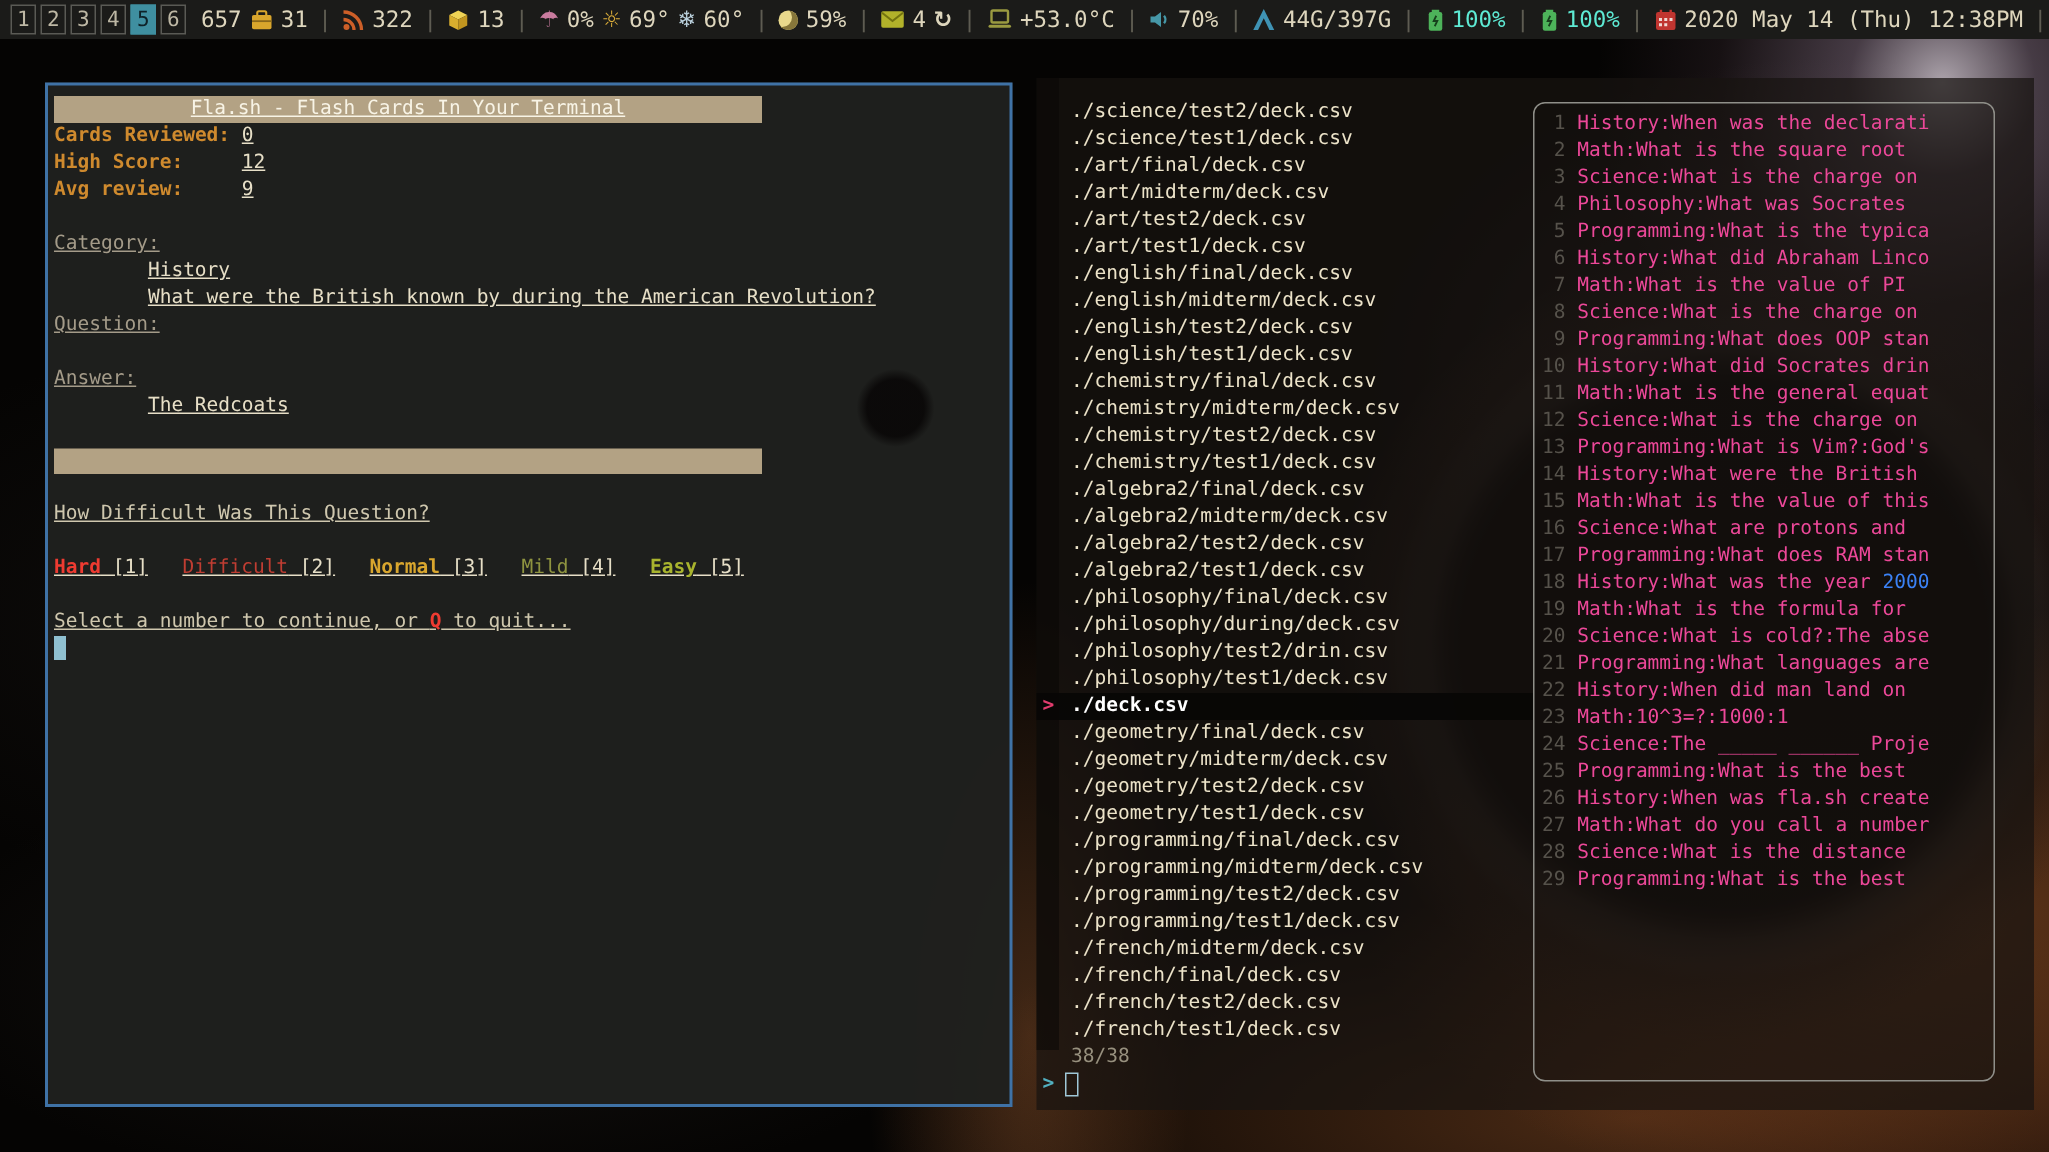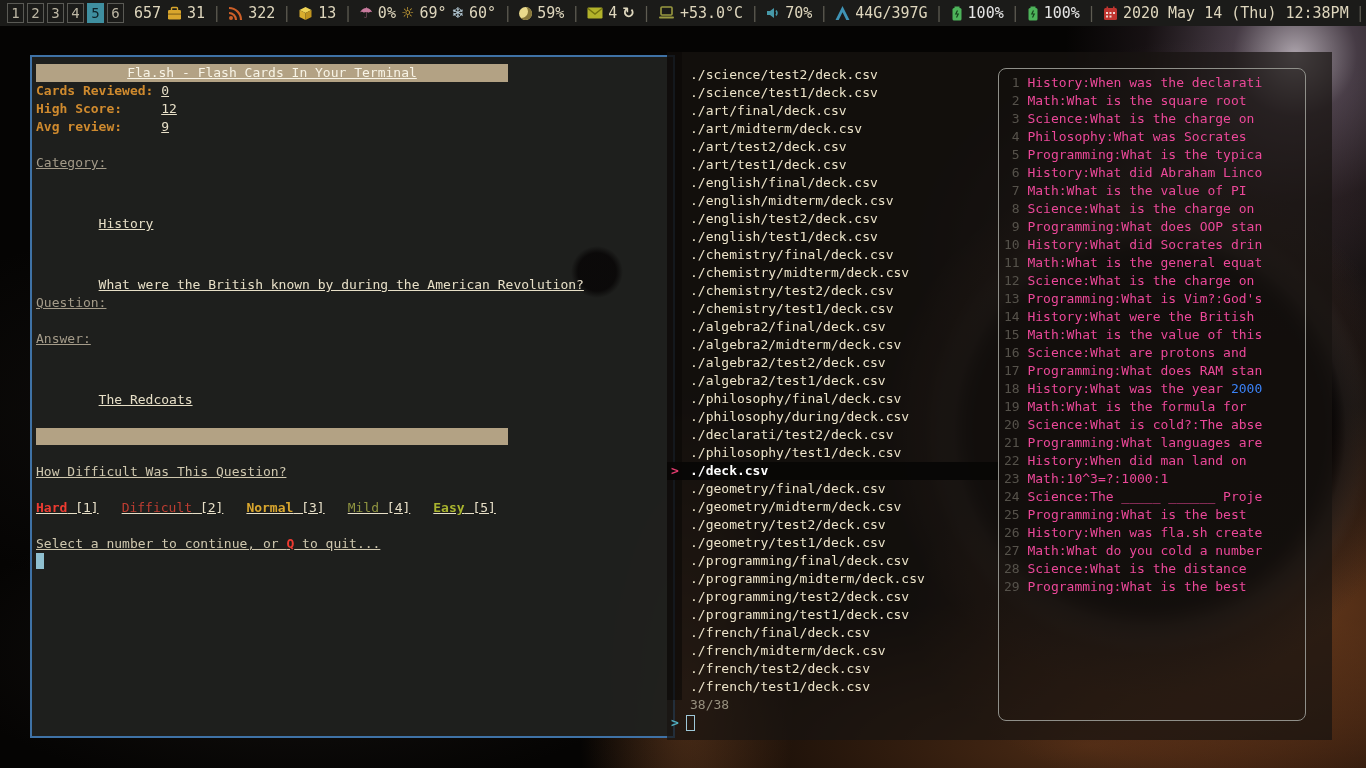--- a/index.html
+++ b/index.html
@@ -26,44 +26,44 @@
     font-size:15px; color:#ded6bd; white-space:nowrap; }
   .seg { display:flex; align-items:center; gap:5px; }
   .sep { color:#5e5c52; margin:0 1px; }
   .ws-wrap { display:flex; gap:3px; margin-right:4px; }
   .ws { width:17px; height:20px; border:1px solid #5a5a55; display:flex; align-items:center;
     justify-content:center; font-size:14px; color:#bdb7a4; }
   .ws.active { background:#3f8fa0; border-color:#3f8fa0; color:#0e2228; }
   .glyph { font-family:"DejaVu Sans", sans-serif; font-size:15px; line-height:1; }
   .moon-disc { width:13px; height:13px; border-radius:50%; background:#e9d98c;
     box-shadow:inset -4px -2px 0 0 #86763a; }
-  .txt-green { color:#e5e5e5; }
+  .txt-green { color:#5eead4; }
 
   
   .term-left { position:absolute; left:30px; top:55px; width:645px; height:683px;
     border:2px solid #3f72a6;
     background:
       radial-gradient(circle at 565px 215px, rgba(8,6,6,0.85) 0 19px, transparent 26px),
       rgba(31,32,30,0.965);
     padding:7px 4px 0 4px; font-size:13px; color:#e7dfc7; }
   .trow { height:18px; line-height:18px; white-space:pre;text-decoration:underline; }
   .titlebar { width:472px; background:#b3a284; color:#f8f4e6; text-align:center; height:18px; }
   .progressbar { width:472px; height:17px; background:#b3a284; margin-top:1px; }
   .lab-orange { color:#cf8a2e; font-weight:bold; display:inline-block; width:15ch; }
   .stat-val { margin-left:1ch; }
   .lab-gray { color:#a49b89; }
-  .ind { padding-left:8ch;margin-top:43px; }
+  .ind { padding-left:8ch; }
   .soft { color:#cfc7ae; }
   .diff-item { margin-right:23px; }
   .diff-key { color:#e7dfc7; }
   .q-red { color:#ee3b31; font-weight:bold; }
   .cursor-block { display:inline-block; width:8px; height:16px; background:#8fc0d0; vertical-align:text-bottom; }
 
   
-  .term-right { position:absolute; left:667px; top:52px; width:665px; height:688px;
+  .term-right { position:absolute; left:691px; top:52px; width:665px; height:688px;
     background:rgba(23,19,16,0.72); font-size:13px; color:#ece3c9; }
   .gutter { position:absolute; left:0; top:0; width:15px; height:648px; background:rgba(9,7,6,0.55); }
   .flist { position:absolute; left:0; top:14px; width:331px; }
   .frow { height:18px; line-height:18px; display:flex; white-space:pre; }
   .frow .ptr { width:15px; flex:none; color:#e23c6e; font-weight:bold; padding-left:4px; }
   .frow .fname { padding-left:8px; }
   .frow.selected { background:rgba(8,6,5,0.93); color:#ffffff; font-weight:bold; }
   .count-row { height:18px; line-height:18px; padding-left:23px; color:#97907e; }
   .prompt-row { height:18px; line-height:18px; display:flex; align-items:center; padding-left:4px; }
   .prompt-char { color:#52b0c0; font-weight:bold; }
@@ -258,33 +258,33 @@
         <div class="frow"><span class="ptr"> </span><span class="fname">./chemistry/final/deck.csv</span></div>
         <div class="frow"><span class="ptr"> </span><span class="fname">./chemistry/midterm/deck.csv</span></div>
         <div class="frow"><span class="ptr"> </span><span class="fname">./chemistry/test2/deck.csv</span></div>
         <div class="frow"><span class="ptr"> </span><span class="fname">./chemistry/test1/deck.csv</span></div>
         <div class="frow"><span class="ptr"> </span><span class="fname">./algebra2/final/deck.csv</span></div>
         <div class="frow"><span class="ptr"> </span><span class="fname">./algebra2/midterm/deck.csv</span></div>
         <div class="frow"><span class="ptr"> </span><span class="fname">./algebra2/test2/deck.csv</span></div>
         <div class="frow"><span class="ptr"> </span><span class="fname">./algebra2/test1/deck.csv</span></div>
         <div class="frow"><span class="ptr"> </span><span class="fname">./philosophy/final/deck.csv</span></div>
         <div class="frow"><span class="ptr"> </span><span class="fname">./philosophy/during/deck.csv</span></div>
-        <div class="frow"><span class="ptr"> </span><span class="fname">./declarati/test2/deck.csv</span></div>
+        <div class="frow"><span class="ptr"> </span><span class="fname">./philosophy/test2/drin.csv</span></div>
         <div class="frow"><span class="ptr"> </span><span class="fname">./philosophy/test1/deck.csv</span></div>
         <div class="frow selected"><span class="ptr">&gt;</span><span class="fname">./deck.csv</span></div>
         <div class="frow"><span class="ptr"> </span><span class="fname">./geometry/final/deck.csv</span></div>
         <div class="frow"><span class="ptr"> </span><span class="fname">./geometry/midterm/deck.csv</span></div>
         <div class="frow"><span class="ptr"> </span><span class="fname">./geometry/test2/deck.csv</span></div>
         <div class="frow"><span class="ptr"> </span><span class="fname">./geometry/test1/deck.csv</span></div>
         <div class="frow"><span class="ptr"> </span><span class="fname">./programming/final/deck.csv</span></div>
         <div class="frow"><span class="ptr"> </span><span class="fname">./programming/midterm/deck.csv</span></div>
         <div class="frow"><span class="ptr"> </span><span class="fname">./programming/test2/deck.csv</span></div>
         <div class="frow"><span class="ptr"> </span><span class="fname">./programming/test1/deck.csv</span></div>
+        <div class="frow"><span class="ptr"> </span><span class="fname">./french/midterm/deck.csv</span></div>
         <div class="frow"><span class="ptr"> </span><span class="fname">./french/final/deck.csv</span></div>
-        <div class="frow"><span class="ptr"> </span><span class="fname">./french/midterm/deck.csv</span></div>
         <div class="frow"><span class="ptr"> </span><span class="fname">./french/test2/deck.csv</span></div>
         <div class="frow"><span class="ptr"> </span><span class="fname">./french/test1/deck.csv</span></div>
       </div>
     <div class="count-row">38/38</div>
     <div class="prompt-row">
       <span class="prompt-char">&gt;</span>
       <span class="cursor-hollow"></span>
     </div>
   </div>
   <div class="preview">
@@ -308,18 +308,18 @@
         <div class="prow"><span class="lnum">17</span><span class="ptext">Programming:What does RAM stan</span></div>
         <div class="prow"><span class="lnum">18</span><span class="ptext">History:What was the year </span><span class="hl-num">2000</span></div>
         <div class="prow"><span class="lnum">19</span><span class="ptext">Math:What is the formula for</span></div>
         <div class="prow"><span class="lnum">20</span><span class="ptext">Science:What is cold?:The abse</span></div>
         <div class="prow"><span class="lnum">21</span><span class="ptext">Programming:What languages are</span></div>
         <div class="prow"><span class="lnum">22</span><span class="ptext">History:When did man land on</span></div>
         <div class="prow"><span class="lnum">23</span><span class="ptext">Math:10^3=?:1000:1</span></div>
         <div class="prow"><span class="lnum">24</span><span class="ptext">Science:The _____ ______ Proje</span></div>
         <div class="prow"><span class="lnum">25</span><span class="ptext">Programming:What is the best</span></div>
         <div class="prow"><span class="lnum">26</span><span class="ptext">History:When was fla.sh create</span></div>
-        <div class="prow"><span class="lnum">27</span><span class="ptext">Math:What do you cold a number</span></div>
+        <div class="prow"><span class="lnum">27</span><span class="ptext">Math:What do you call a number</span></div>
         <div class="prow"><span class="lnum">28</span><span class="ptext">Science:What is the distance</span></div>
         <div class="prow"><span class="lnum">29</span><span class="ptext">Programming:What is the best</span></div>
       </div>
   </div>
 </div>
 
 </body></html>

